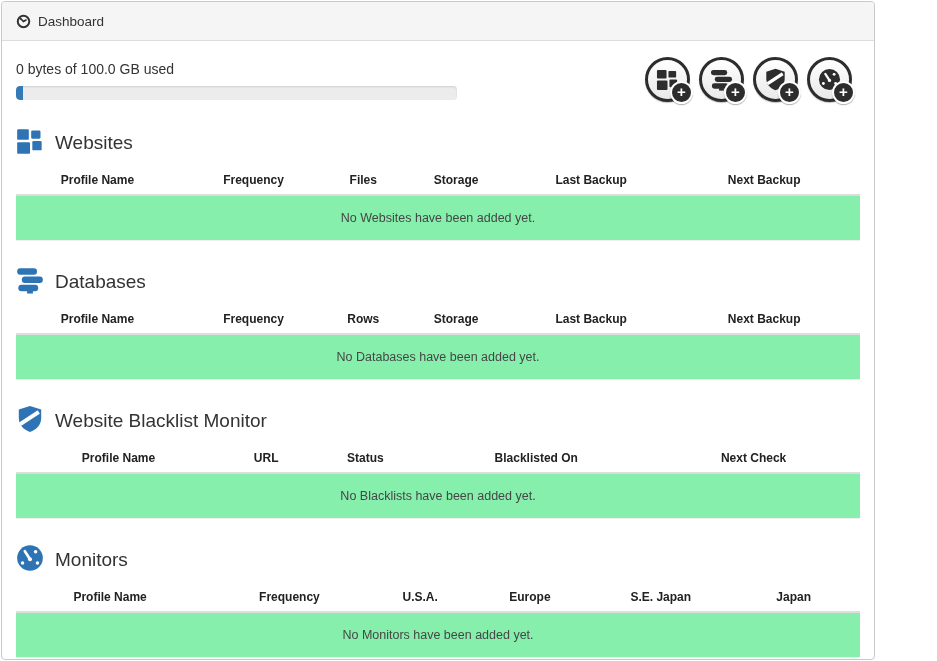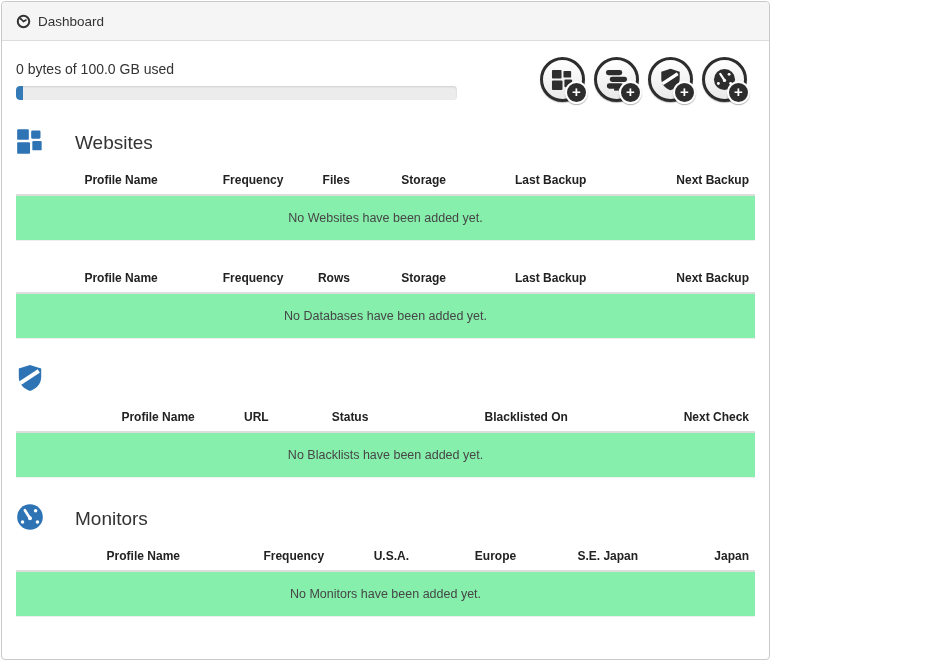--- a/index.html
+++ b/index.html
@@ -1,17 +1,17 @@
 <!DOCTYPE html>
 <html><head>
 <meta charset="utf-8">
 <style>
   html,body { margin:0; padding:0; background:#fff; font-family:"Liberation Sans", sans-serif; }
   .page {
-    width:769px; height:659px; box-sizing:border-box;
+    width:874px; height:659px; box-sizing:border-box;
     border:1px solid #c9c9c9; border-radius:4px; background:#fff;
     overflow:hidden; margin:1px;
   }
   
   .titlebar {
     height:38px; background:#f5f5f5; border-bottom:1px solid #ddd;
     display:flex; align-items:center; gap:7px; padding:0 14px;
     border-radius:3px 3px 0 0; color:#333; font-size:13.5px;
   }
   .titlebar svg { display:block; }
@@ -36,24 +36,24 @@
   .add-btn svg { display:block; }
   .plus-badge {
     position:absolute; right:-6px; bottom:-5px; width:19px; height:19px;
     background:#2d2d2d; border:2px solid #fff; border-radius:50%;
     color:#fff; font-size:15px; font-weight:bold; line-height:17px;
     text-align:center; box-shadow:0 1px 1px rgba(0,0,0,.3);
   }
   
   .section { margin-top:25px; }
   .section-head { display:flex; align-items:center; gap:11px; margin-bottom:9px; }
-  .section-title { font-size:19px; color:#333;margin-left:20px; }
+  .section-title { font-size:19px; color:#333; }
   table { width:100%; border-collapse:collapse; table-layout:fixed; }
   th {
-    text-align:right; font-size:12px; font-weight:bold; color:#222;
+    text-align:center; font-size:12px; font-weight:bold; color:#222;
     padding:5px 6px 7px 0; border-bottom:2px solid #ddd; white-space:nowrap;
   }
   td.empty-cell {
     background:#86efac; text-align:center; color:#464646; font-size:12.5px;
     padding:15px 8px; border-bottom:1px solid #efefef;
   }
   .icon-28 { width:28px; height:28px; }
   .icon-22 { width:23px; height:23px; }
 </style>
 </head>
@@ -180,20 +180,28 @@
         </thead>
         <tbody>
           <tr>
             <td class="empty-cell" colspan="6">No Websites have been added yet.</td>
           </tr>
         </tbody>
       </table>
     </div>
 
     <div class="section">
+      <div class="section-head">
+        <span>
+          <svg class="icon-28" viewBox="0 0 24 24" fill="#2e74b5">
+              <use href="#g-databases"></use>
+            </svg>
+        </span>
+        <span class="section-title">Databases</span>
+      </div>
       <table>
         <colgroup>
           <col style="width:20%">
             <col style="width:17%">
             <col style="width:9%">
           <col style="width:13%">
             <col style="width:19%">
             <col style="width:22%">
         </colgroup>
         <thead>
@@ -214,20 +222,21 @@
       </table>
     </div>
 
     <div class="section">
       <div class="section-head">
         <span>
           <svg class="icon-28" viewBox="0 0 24 24" fill="#2e74b5">
               <use href="#g-shield"></use>
             </svg>
         </span>
+        <span class="section-title">Website Blacklist Monitor</span>
       </div>
       <table>
         <colgroup>
           <col style="width:25%">
             <col style="width:10%">
             <col style="width:13.5%">
           <col style="width:27%">
             <col style="width:24.5%">
         </colgroup>
         <thead>

